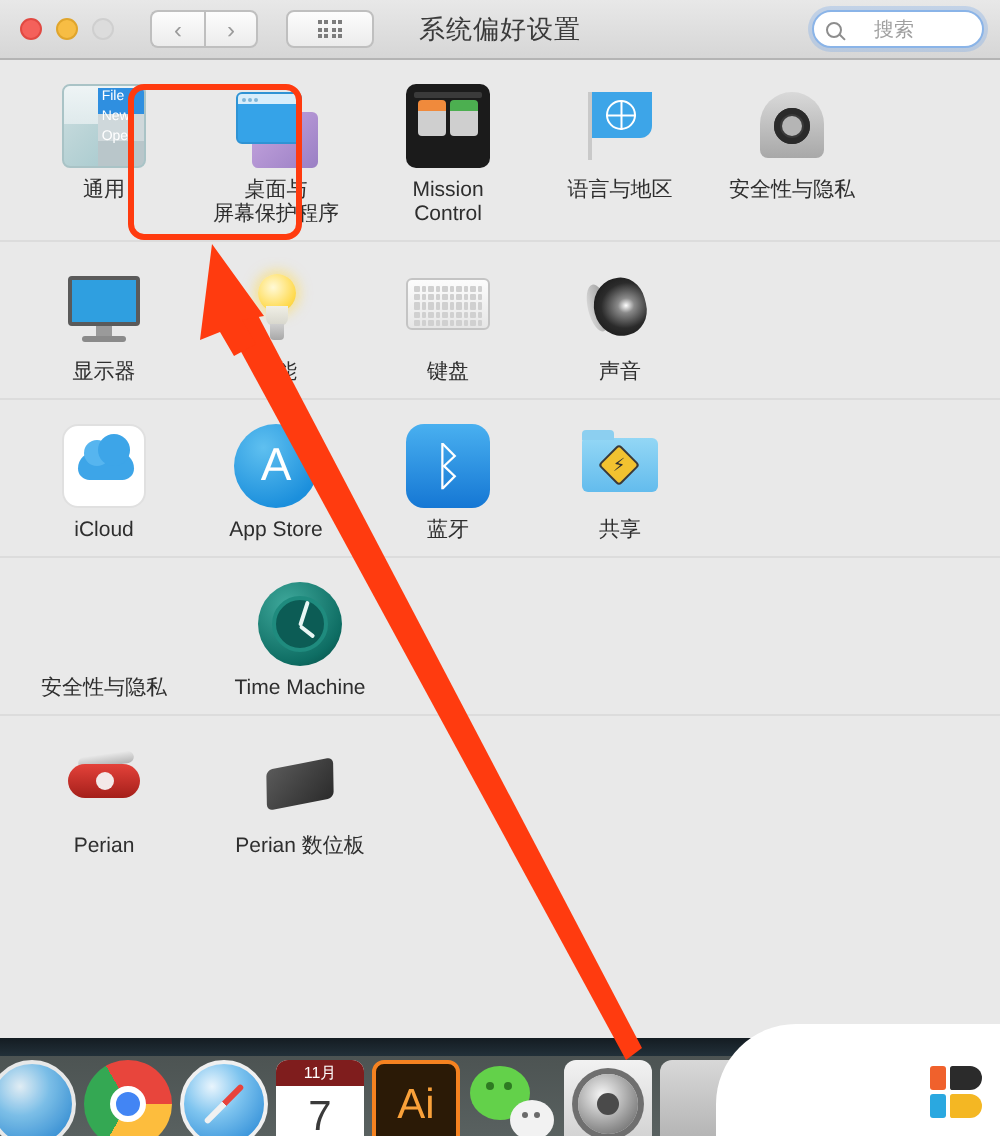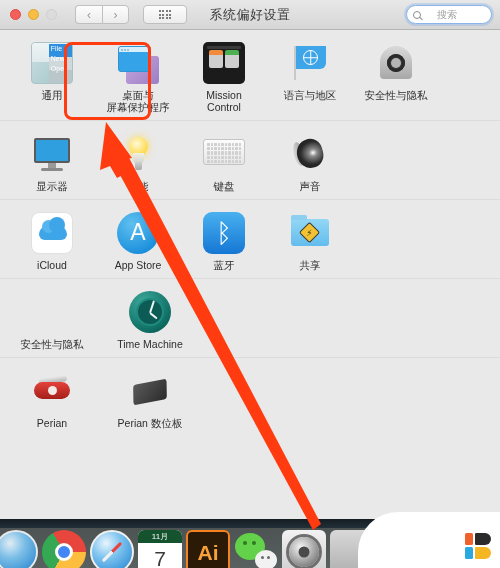--- a/index.html
+++ b/index.html
@@ -502,28 +502,28 @@
     background: radial-gradient(circle at 35% 28%, #e9f5fd 0%, #7ec4ef 38%, #1b7fd1 100%);
     border:2.5px solid #f0f0f0; box-sizing:border-box; }
   .d-safari .needle {
     position:absolute; left:50%; top:50%; width:3px; height:26px;
     transform: translate(-50%,-50%) rotate(45deg);
     background: linear-gradient(to bottom,#e8433c 0%,#e8433c 50%,#f1f1f1 50%,#f1f1f1 100%);
     border-radius:2px;
   }
 
   .d-cal { background:#fff; border-radius:6px; overflow:hidden; }
-  .d-cal .hdr { height:13px; background:#14532d; color:#fff; font-size:8px;
+  .d-cal .hdr { height:13px; background:#7f1d1d; color:#fff; font-size:8px;
     display:flex; align-items:center; justify-content:center; }
   .d-cal .day { height:31px; display:flex; align-items:center; justify-content:center;
     font-size:21px; color:#3a3a3a; }
 
   .d-ai { background:#2b1a06; border:2.5px solid #f58220; border-radius:6px;
     display:flex; align-items:center; justify-content:center; box-sizing:border-box; }
-  .d-ai span { color:#f9a13a; font-size:21px; font-weight:bold; line-height:1; }
+  .d-ai span { color:#f9a13a; font-size:21px; font-weight:normal; line-height:1; }
 
   .d-wechat { position:relative; }
   .d-wechat .big {
     position:absolute; left:1px; top:3px; width:30px; height:27px;
     background:#63d14a; border-radius:50%;
   }
   .d-wechat .big::before, .d-wechat .big::after {
     content:''; position:absolute; top:8px; width:4px; height:4px; border-radius:50%; background:#2e7a22;
   }
   .d-wechat .big::before { left:8px; }

